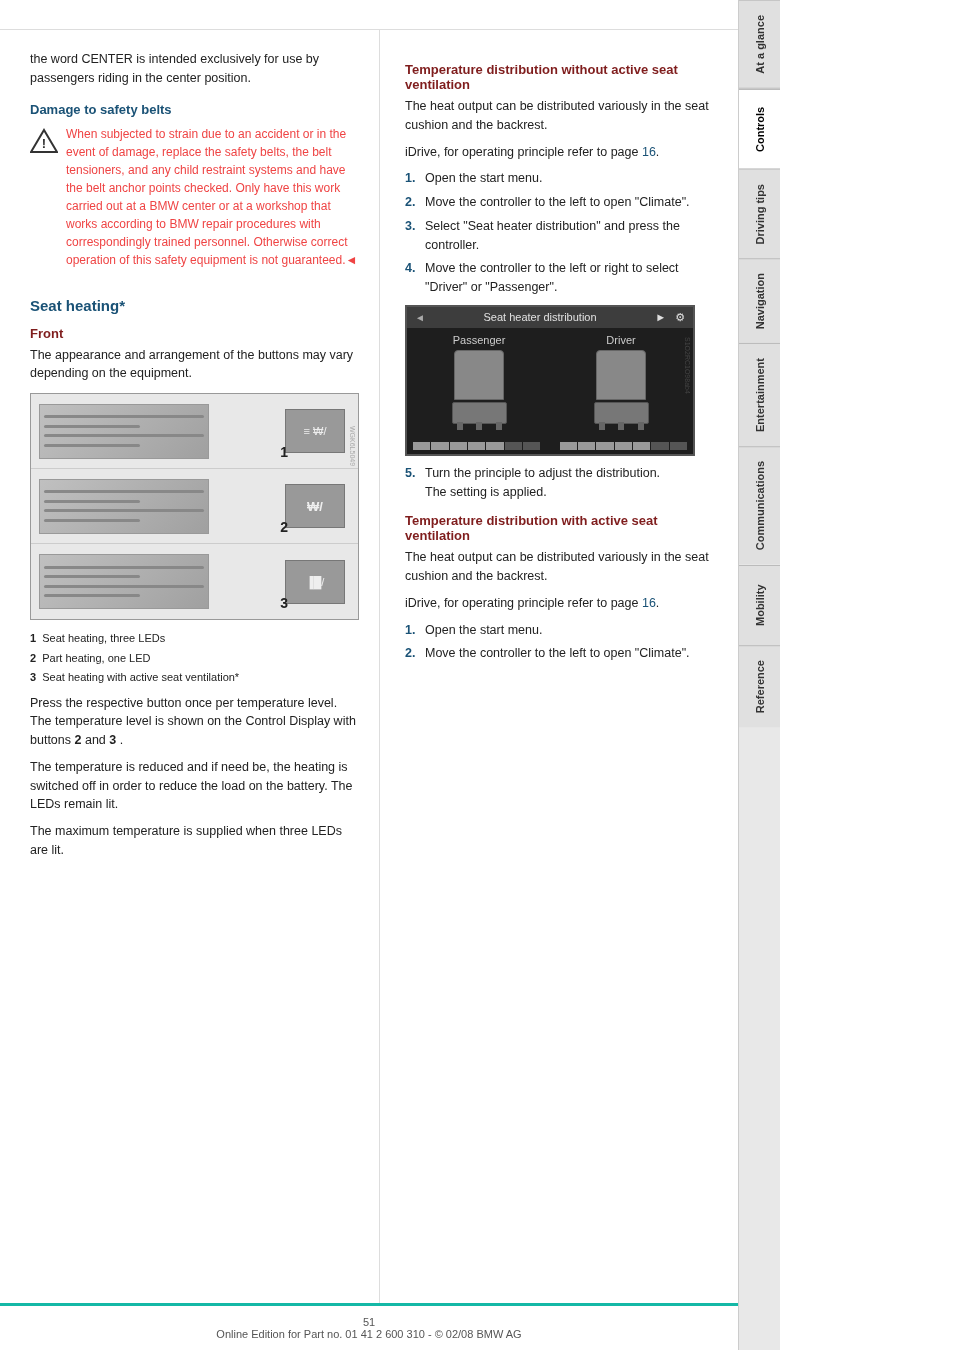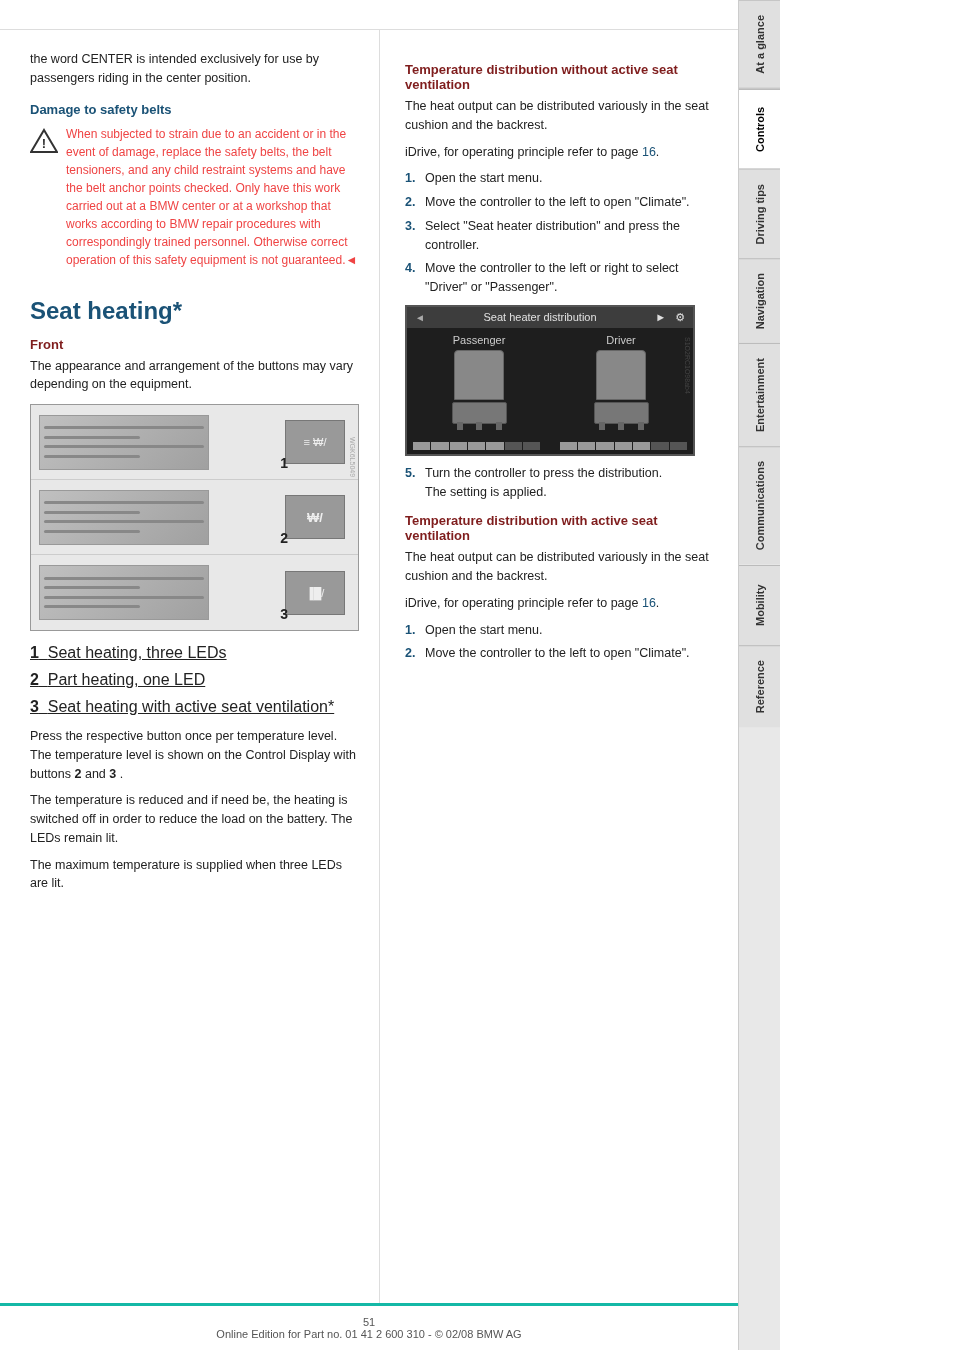--- a/index.html
+++ b/index.html
@@ -96,21 +96,21 @@
     .footer {
       border-top: 3px solid #14b8a6;
       padding: 10px 24px;
       text-align: center;
       font-size: 11px;
       color: #555;
     }
 
     
     h2.section-title {
-      font-size: 24px;
+      font-size: 15px;
       font-weight: bold;
       color: #1a5276;
       margin-bottom: 8px;
       margin-top: 20px;
     }
 
     h3.subsection-title {
       font-size: 13px;
       font-weight: bold;
       color: #1a5276;
@@ -176,24 +176,23 @@
       flex-shrink: 0;
     }
 
     .seat-label-list {
       list-style: none;
       margin: 8px 0;
       padding: 0;
     }
 
     .seat-label-list li {
-      font-size: 16px;
+      font-size: 11px;
       margin-bottom: 3px;
       line-height: 1.5;
-      text-decoration: underline;
     }
 
     .seat-label-list li strong {
       font-weight: bold;
     }
 
     a.page-link {
       color: #1a5276;
       text-decoration: none;
     }
@@ -573,21 +572,21 @@
             <div class="seg"></div>
             <div class="seg"></div>
           </div>
           <div class="small-watermark-right">S1O2RC1O98ab4</div>
         </div>
 
         <ul class="numbered-list">
           <li>
             <span class="num" style="color:#1a5276; font-weight:bold; min-width:20px;">5.</span>
             <span>
-              <span>Turn the controller to press the distribution.</span><br>
+              <span>Turn the principle to adjust the distribution.</span><br>
               <span>The setting is applied.</span>
             </span>
           </li>
         </ul>
 
         <h4 class="sub-subsection-title">Temperature distribution with active seat ventilation</h4>
         <p>The heat output can be distributed variously in the seat cushion and the backrest.</p>
         <p>
           <span>iDrive, for operating principle refer to page</span>&nbsp;<a class="page-link">16</a>.
         </p>

